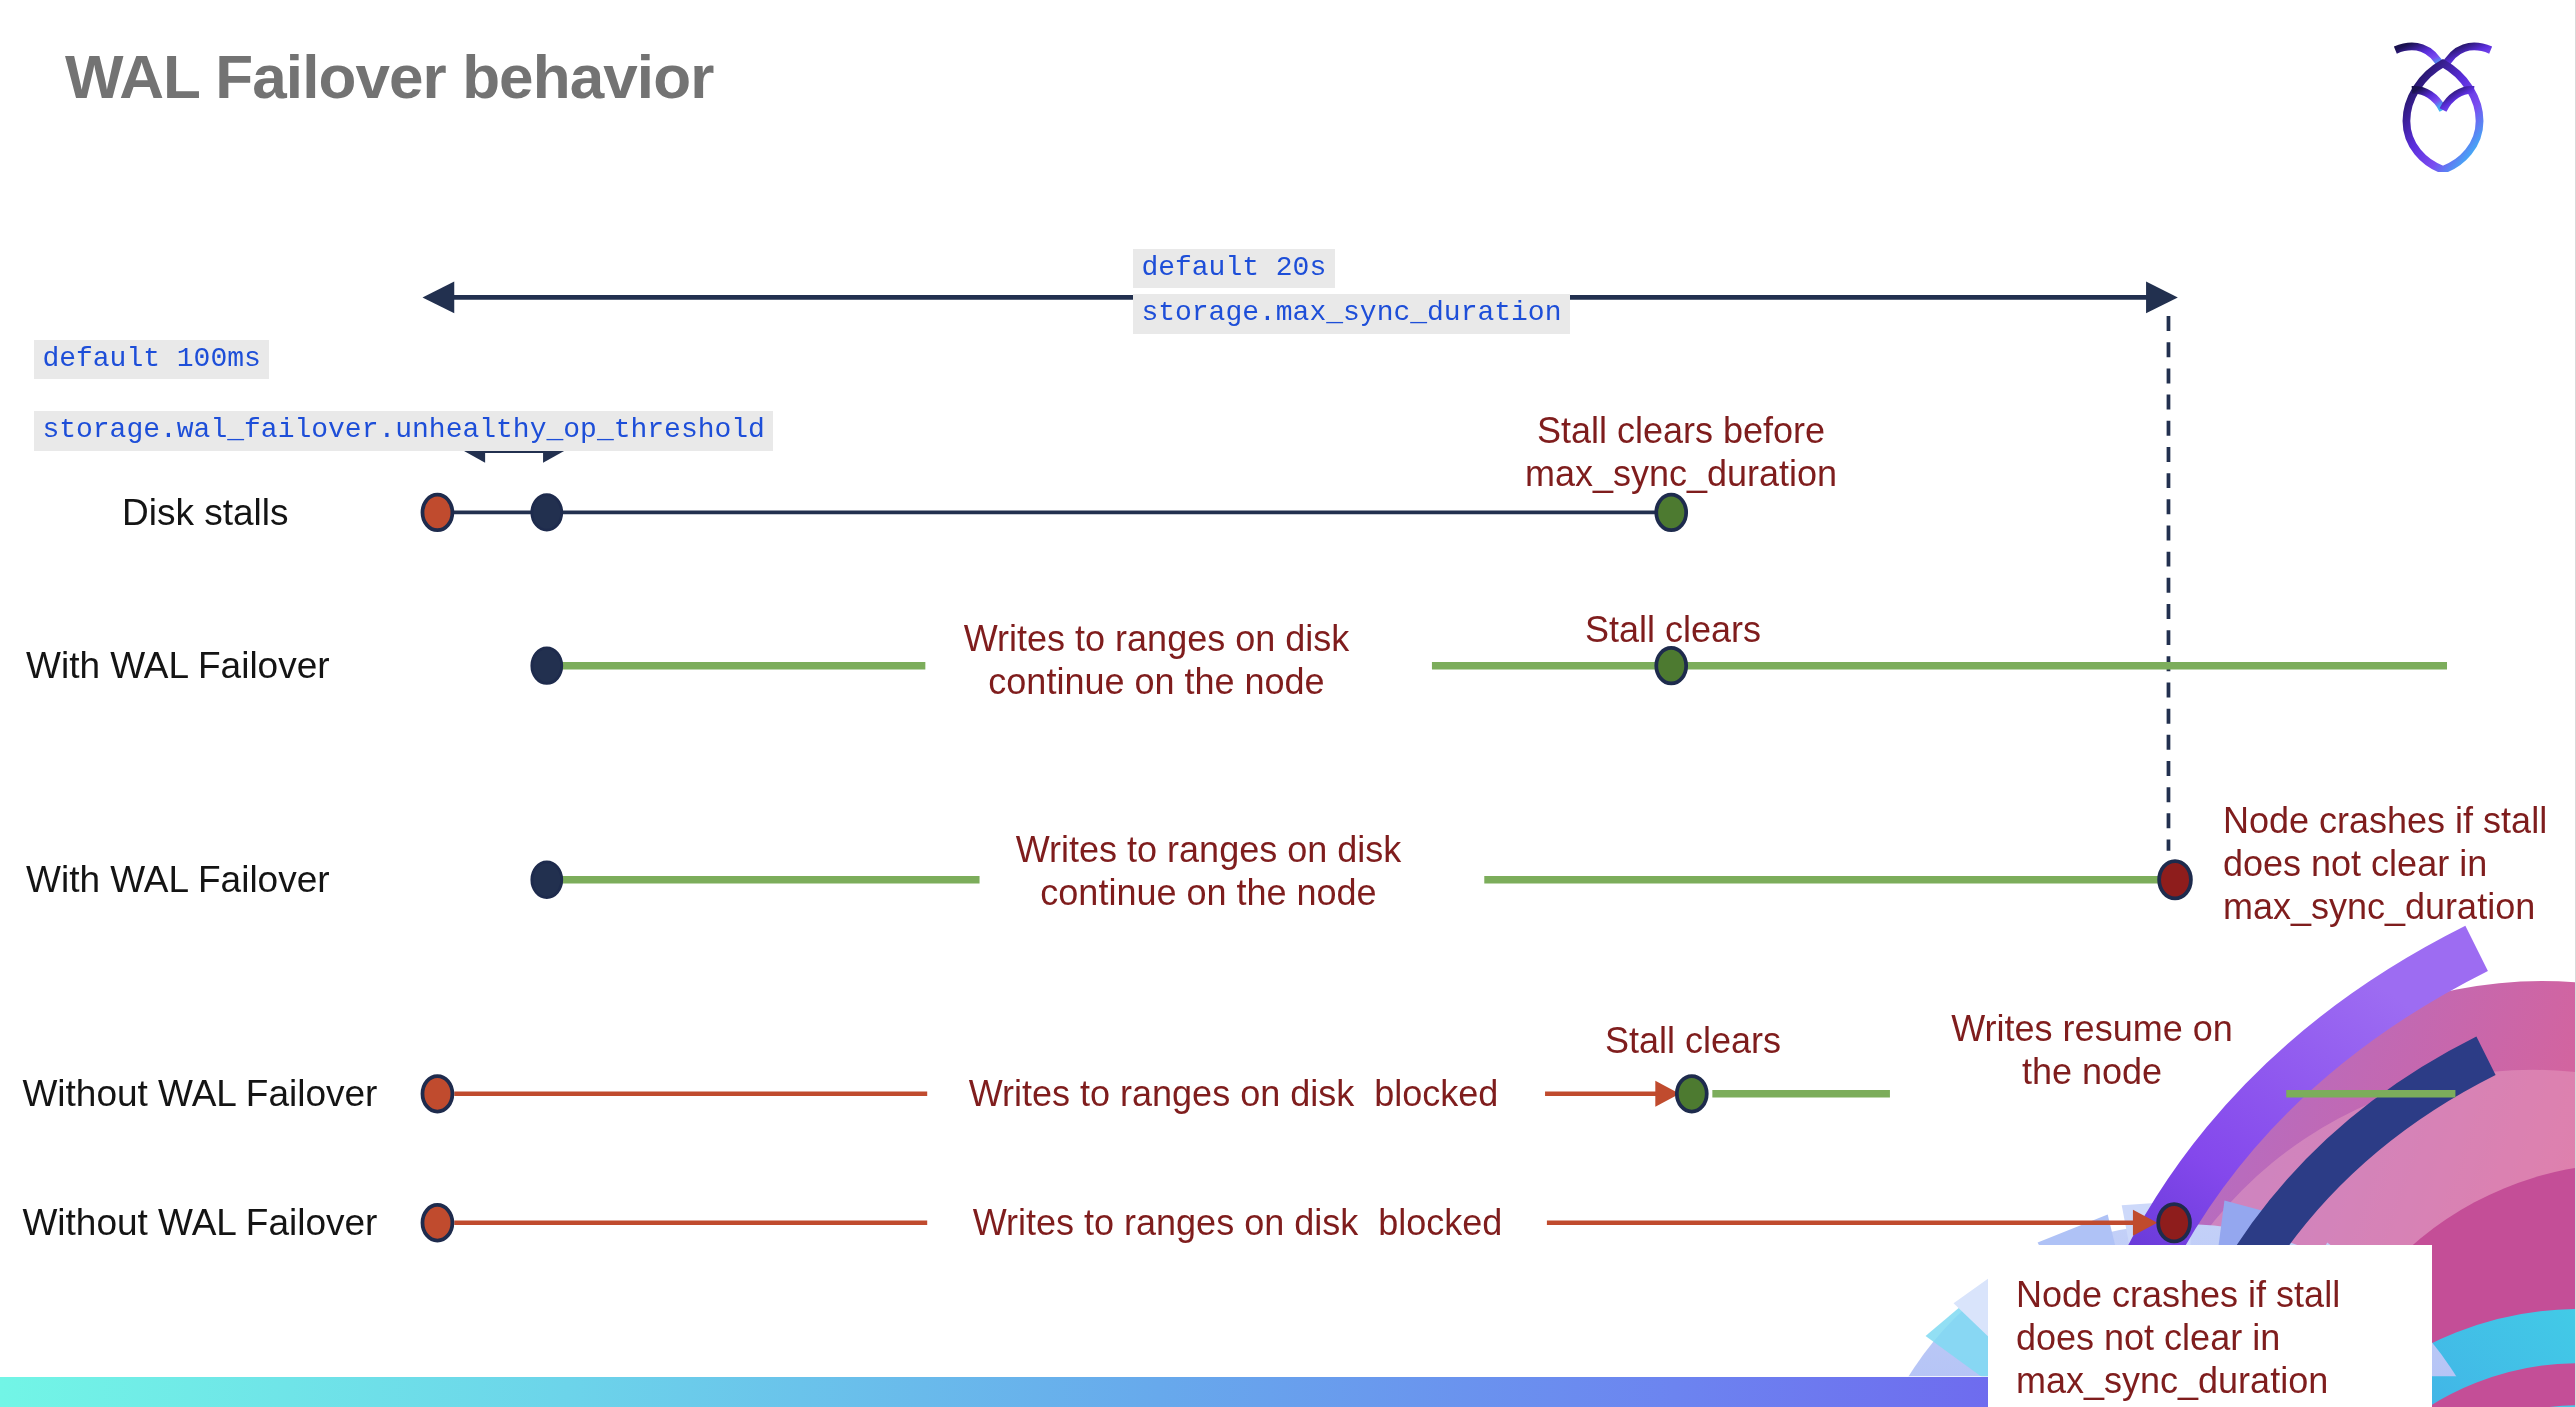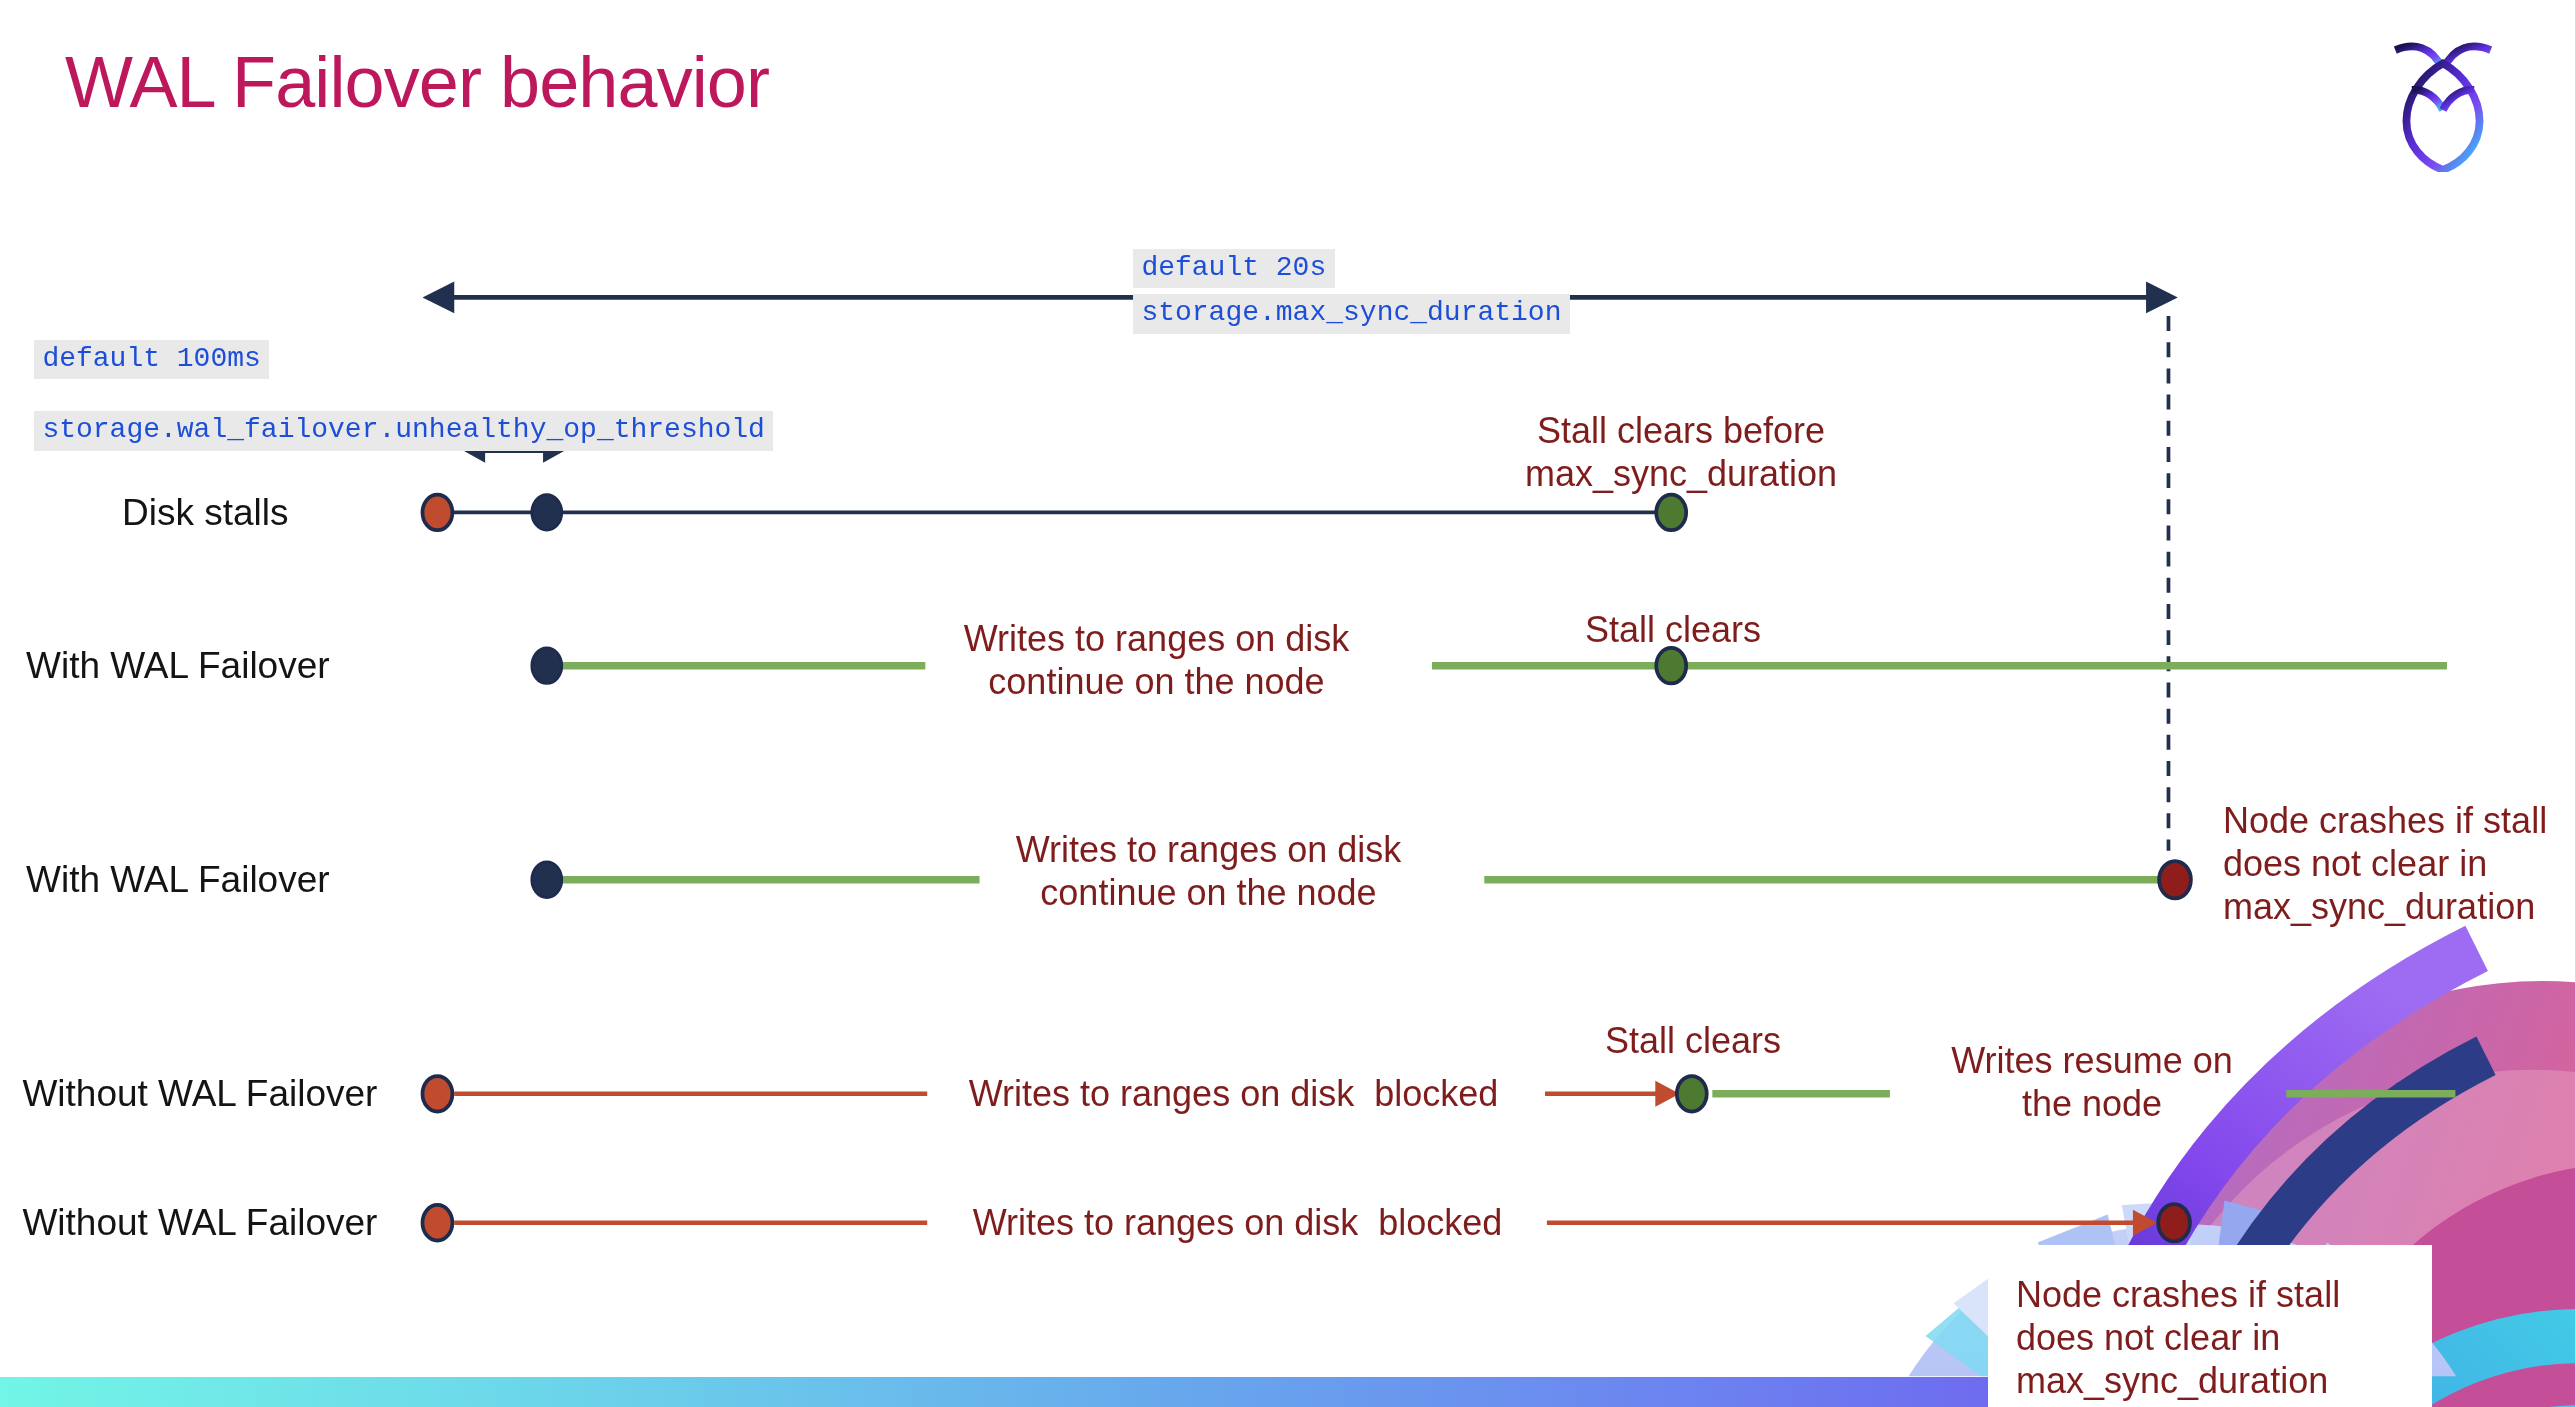--- a/index.html
+++ b/index.html
@@ -9,21 +9,21 @@
 
   
   .bottombar{position:absolute;left:0;top:1377px;width:2576px;height:31px;z-index:1;
     background:linear-gradient(90deg,#72f5e6 0%,#6cd4ea 22%,#67a9ec 45%,#6c84f0 65%,#6f62ee 82%,#7a55e9 100%);}
   .artwork{position:absolute;left:1673px;top:911px;width:903px;height:496px;z-index:2;}
   .whitebox{position:absolute;left:1988px;top:1245px;width:444px;height:187px;background:#ffffff;z-index:3;}
   .diagram{position:absolute;left:0;top:0;width:2576px;height:1408px;z-index:4;}
   .txt{position:absolute;z-index:5;}
 
   
-  .title{left:65px;top:41px;font-size:72px;font-weight:400;letter-spacing:-0.9px;color:#be185d;}
+  .title{left:65px;top:41px;font-size:62px;font-weight:700;letter-spacing:-0.9px;color:#737373;}
   .mono-label{display:flex;flex-direction:column;align-items:flex-start;gap:5.6px;}
   .mono-label span{font-family:"Liberation Mono", monospace;font-size:28px;line-height:32px;
     background:#e9e9e9;color:#1d4ed8;padding:2.8px 8.4px 4.7px 8.4px;white-space:pre;}
   .note{font-size:36px;line-height:43px;white-space:pre-wrap;color:#7f1d1d;}
   .rowlabel{font-size:37px;line-height:39px;white-space:pre;color:#141414;}
   .center{text-align:center;}
   .right{text-align:left;}
   .logo{position:absolute;left:2385px;top:39px;width:116px;height:133px;z-index:5;}
 </style>
 </head>
@@ -161,21 +161,21 @@
   <div class="txt rowlabel" style="left:26px;top:860px;width:336px;">With WAL Failover</div>
   <div class="txt note center" style="left:991px;top:828px;width:435px;">Writes to ranges on disk
 continue on the node</div>
   <div class="txt note" style="left:2223px;top:799px;width:355px;">Node crashes if stall
 does not clear in
 max_sync_duration</div>
 
   <div class="txt rowlabel" style="left:22.4px;top:1074px;width:393px;">Without WAL Failover</div>
   <div class="txt note center" style="left:946px;top:1072px;width:575px;">Writes to ranges on disk  blocked</div>
   <div class="txt note center" style="left:1553px;top:1019px;width:280px;">Stall clears</div>
-  <div class="txt note center" style="left:1924px;top:1039px;width:336px;">Writes resume on
+  <div class="txt note center" style="left:1924px;top:1007px;width:336px;">Writes resume on
 the node</div>
 
   <div class="txt rowlabel" style="left:22.4px;top:1203px;width:393px;">Without WAL Failover</div>
   <div class="txt note center" style="left:950px;top:1201px;width:575px;">Writes to ranges on disk  blocked</div>
   <div class="txt note" style="left:2016px;top:1273px;width:402px;">Node crashes if stall
 does not clear in
 max_sync_duration</div>
 
 </div>
 

